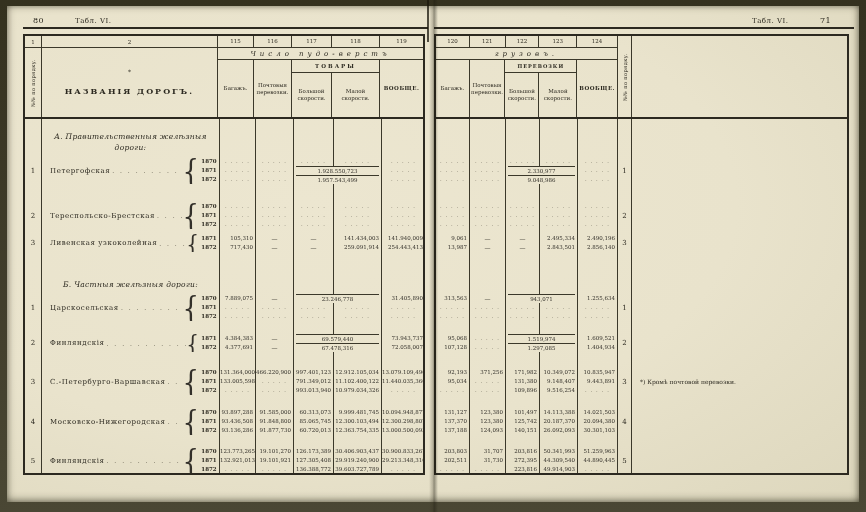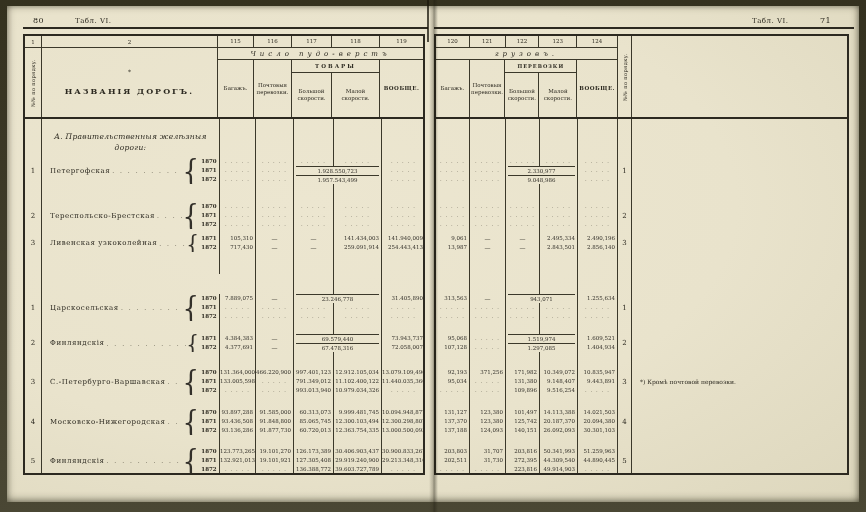--- a/index.html
+++ b/index.html
@@ -242,20 +242,23 @@
           <div class="bcell" style="grid-area: 1 / 1;"></div>
           <div class="bcell" style="grid-area: 1 / 2;"></div>
           <div class="bcell" style="grid-area: 1 / 3;"></div>
           <div class="bcell" style="grid-area: 1 / 4;"></div>
           <div class="bcell" style="grid-area: 1 / 5;"></div>
           <div class="bcell" style="grid-area: 1 / 6;"></div>
           <div class="bcell last" style="grid-area: 1 / 7;"></div>
         </div>
         <div class="blk" style="display: grid; grid-template-columns: 17px 178px 36px 38px 40px 48px 43px; grid-template-rows: 1fr; height: 20px;">
           <div class="bcell" style="grid-area: 1 / 1;"></div>
+          <div class="bcell sechead" style="grid-area: 1 / 2;">
+            <div>Б. Частныя желѣзныя дороги:</div>
+          </div>
           <div class="bcell" style="grid-area: 1 / 3;"></div>
           <div class="bcell" style="grid-area: 1 / 4;"></div>
           <div class="bcell" style="grid-area: 1 / 5;"></div>
           <div class="bcell" style="grid-area: 1 / 6;"></div>
           <div class="bcell last" style="grid-area: 1 / 7;"></div>
         </div>
         <div class="blk" style="display: grid; grid-template-columns: 17px 178px 36px 38px 40px 48px 43px; grid-template-rows: repeat(3, 9px); height: 27px;">
           <div class="bcell rowno" style="grid-area: 1 / 1 / 4;">1</div>
           <div class="bcell namecell" style="grid-area: 1 / 2 / 4;">
             <div class="rname">Царскосельская</div>

